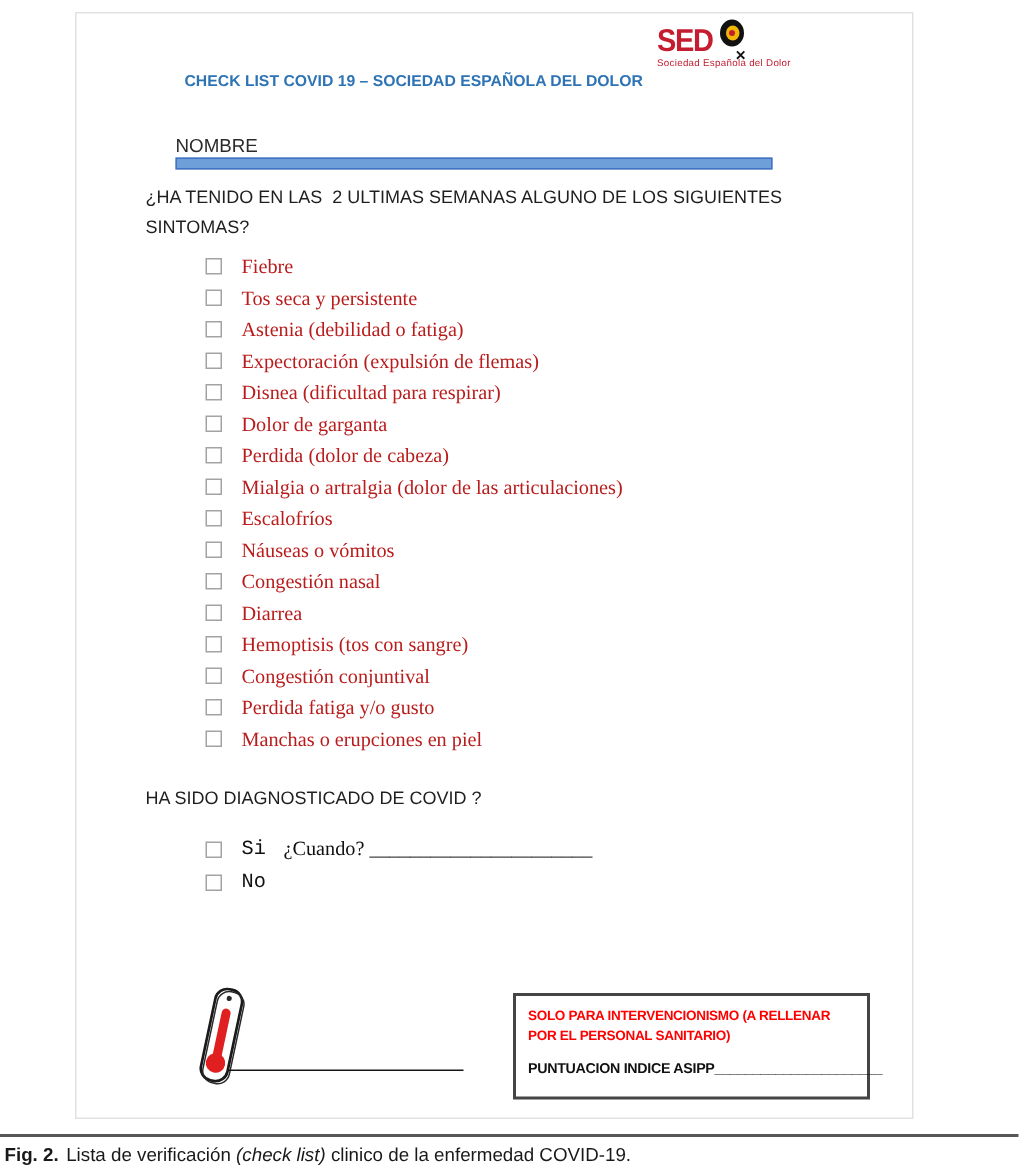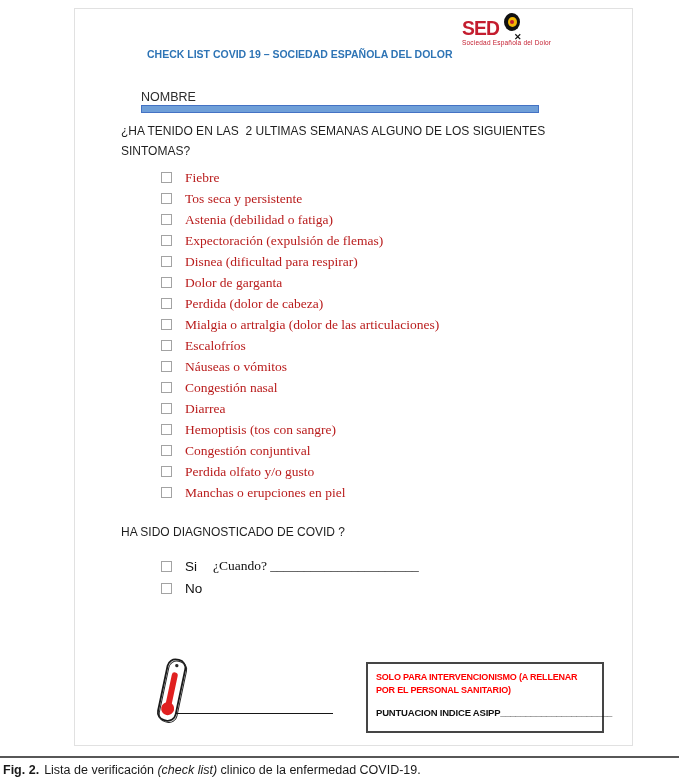--- a/index.html
+++ b/index.html
@@ -1,20 +1,20 @@
 <!DOCTYPE html>
 <html><head>
 <meta charset="utf-8">
 <style>
   html,body{margin:0;padding:0;background:#fff;}
   #stage{position:relative;width:681px;height:784px;background:#ffffff;overflow:hidden;
          font-family:"Liberation Sans",sans-serif;}
 
   
-  .fig-page{position:absolute;left:74px;top:8px;width:557px;height:736px;
+  .fig-page{position:absolute;left:50px;top:8px;width:557px;height:736px;
             background:#ffffff;border:1px solid #e1e1e1;}
 
   
   .logo{position:absolute;left:387px;top:10px;width:110px;}
   .logo-top{display:flex;align-items:flex-start;}
   .logo-text{font-weight:bold;font-size:21px;line-height:17px;color:#c41d2f;
              letter-spacing:-1px;transform:scaleX(.92);transform-origin:left top;}
   .logo-target{position:relative;width:16px;height:18px;border-radius:50%;
                background:#111;margin-left:2px;margin-top:-6px;flex:none;}
   .logo-target .ring{position:absolute;left:3.5px;top:4px;width:9px;height:10px;
@@ -39,21 +39,21 @@
   .symptom-list{position:absolute;left:86px;top:158px;}
   .check-row{display:flex;align-items:center;height:21px;}
   .checkbox{width:9px;height:9px;border:1px solid #a3a3a3;background:#fff;
             margin-right:13px;flex:none;}
   .check-label{font-family:"Liberation Serif",serif;font-size:13.5px;color:#b91c1c;
                white-space:nowrap;}
 
   .diag-question{position:absolute;left:46px;top:516px;font-size:12px;color:#1f1f1f;}
   .diag-rows{position:absolute;left:86px;top:546px;}
   .diag-row{display:flex;align-items:center;height:22px;}
-  .diag-label{font-family:Liberation Sans, sans-serif;font-size:13.5px;color:#101010;
+  .diag-label{font-family:Liberation Mono, monospace;font-size:13.5px;color:#101010;
               width:28px;}
   .when-label{font-family:"Liberation Serif",serif;font-size:13.5px;color:#101010;
               white-space:nowrap;}
 
   
   .thermo{position:absolute;left:72px;top:646px;width:52px;height:76px;}
   .sign-line{position:absolute;left:101px;top:690px;width:157px;height:14px;
              border-bottom:1.5px solid #161616;}
 
   
@@ -163,21 +163,21 @@
           <span class="check-label">Hemoptisis (tos con sangre)</span>
         </div>
 
         <div class="check-row">
           <span class="checkbox"></span>
           <span class="check-label">Congestión conjuntival</span>
         </div>
 
         <div class="check-row">
           <span class="checkbox"></span>
-          <span class="check-label">Perdida olfato y/o gusto</span>
+          <span class="check-label">Perdida fatiga y/o gusto</span>
         </div>
 
         <div class="check-row">
           <span class="checkbox"></span>
           <span class="check-label">Manchas o erupciones en piel</span>
         </div>
       </div>
 
     <div class="diag-question">HA SIDO DIAGNOSTICADO DE COVID ?</div>
     <div class="diag-rows">

